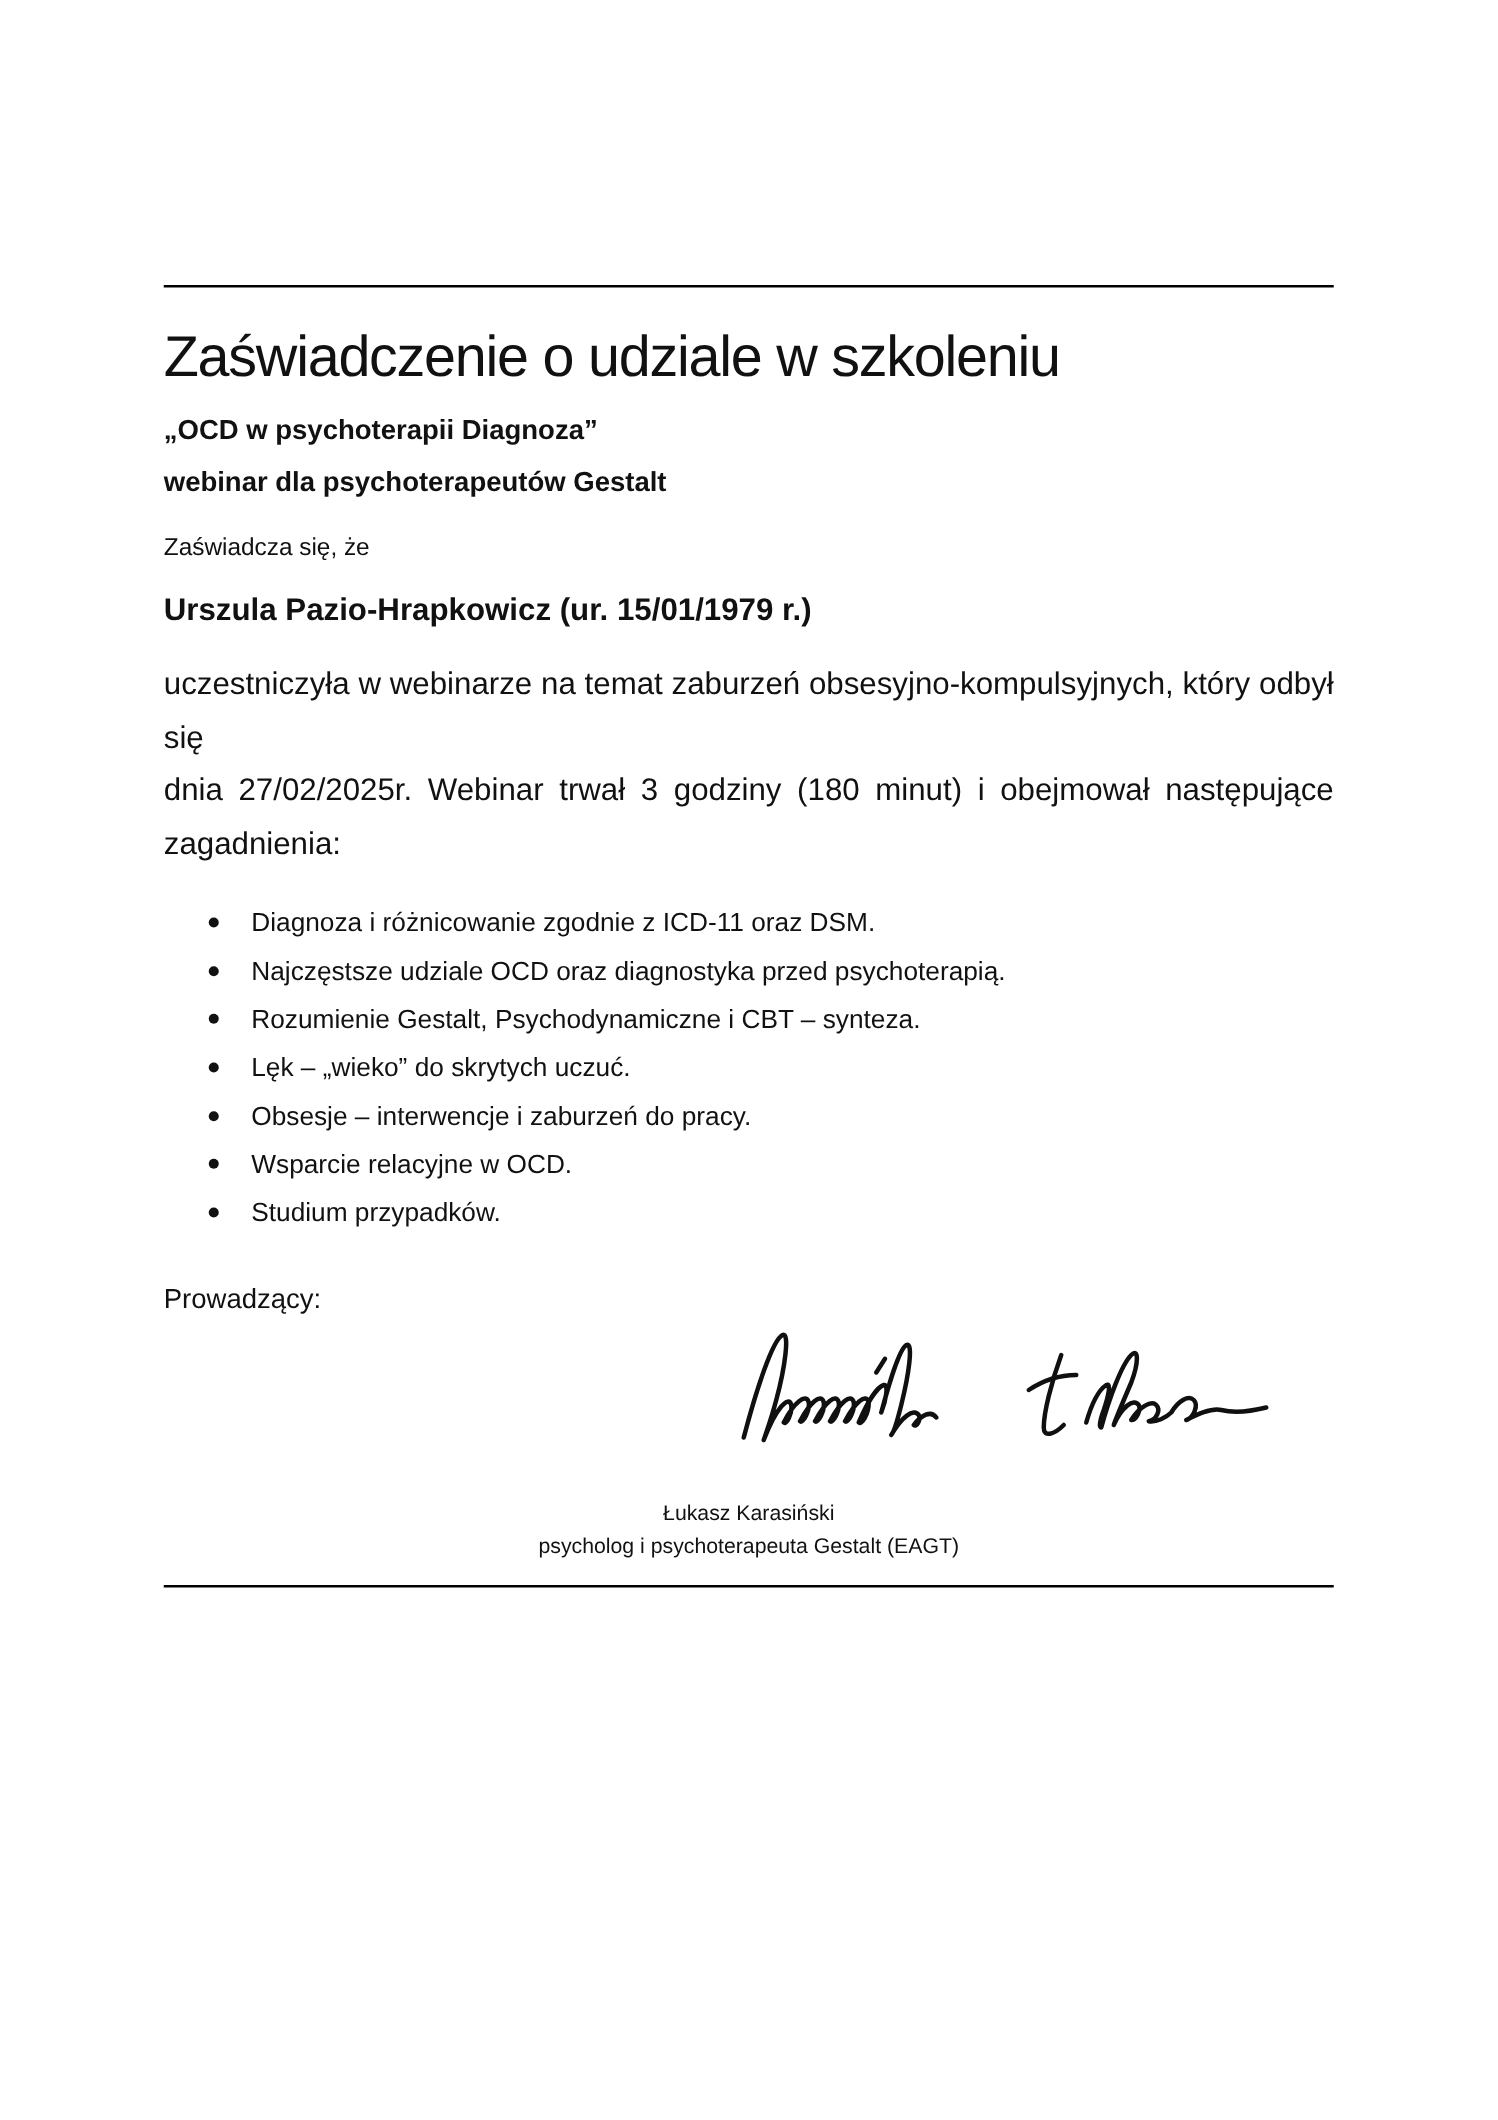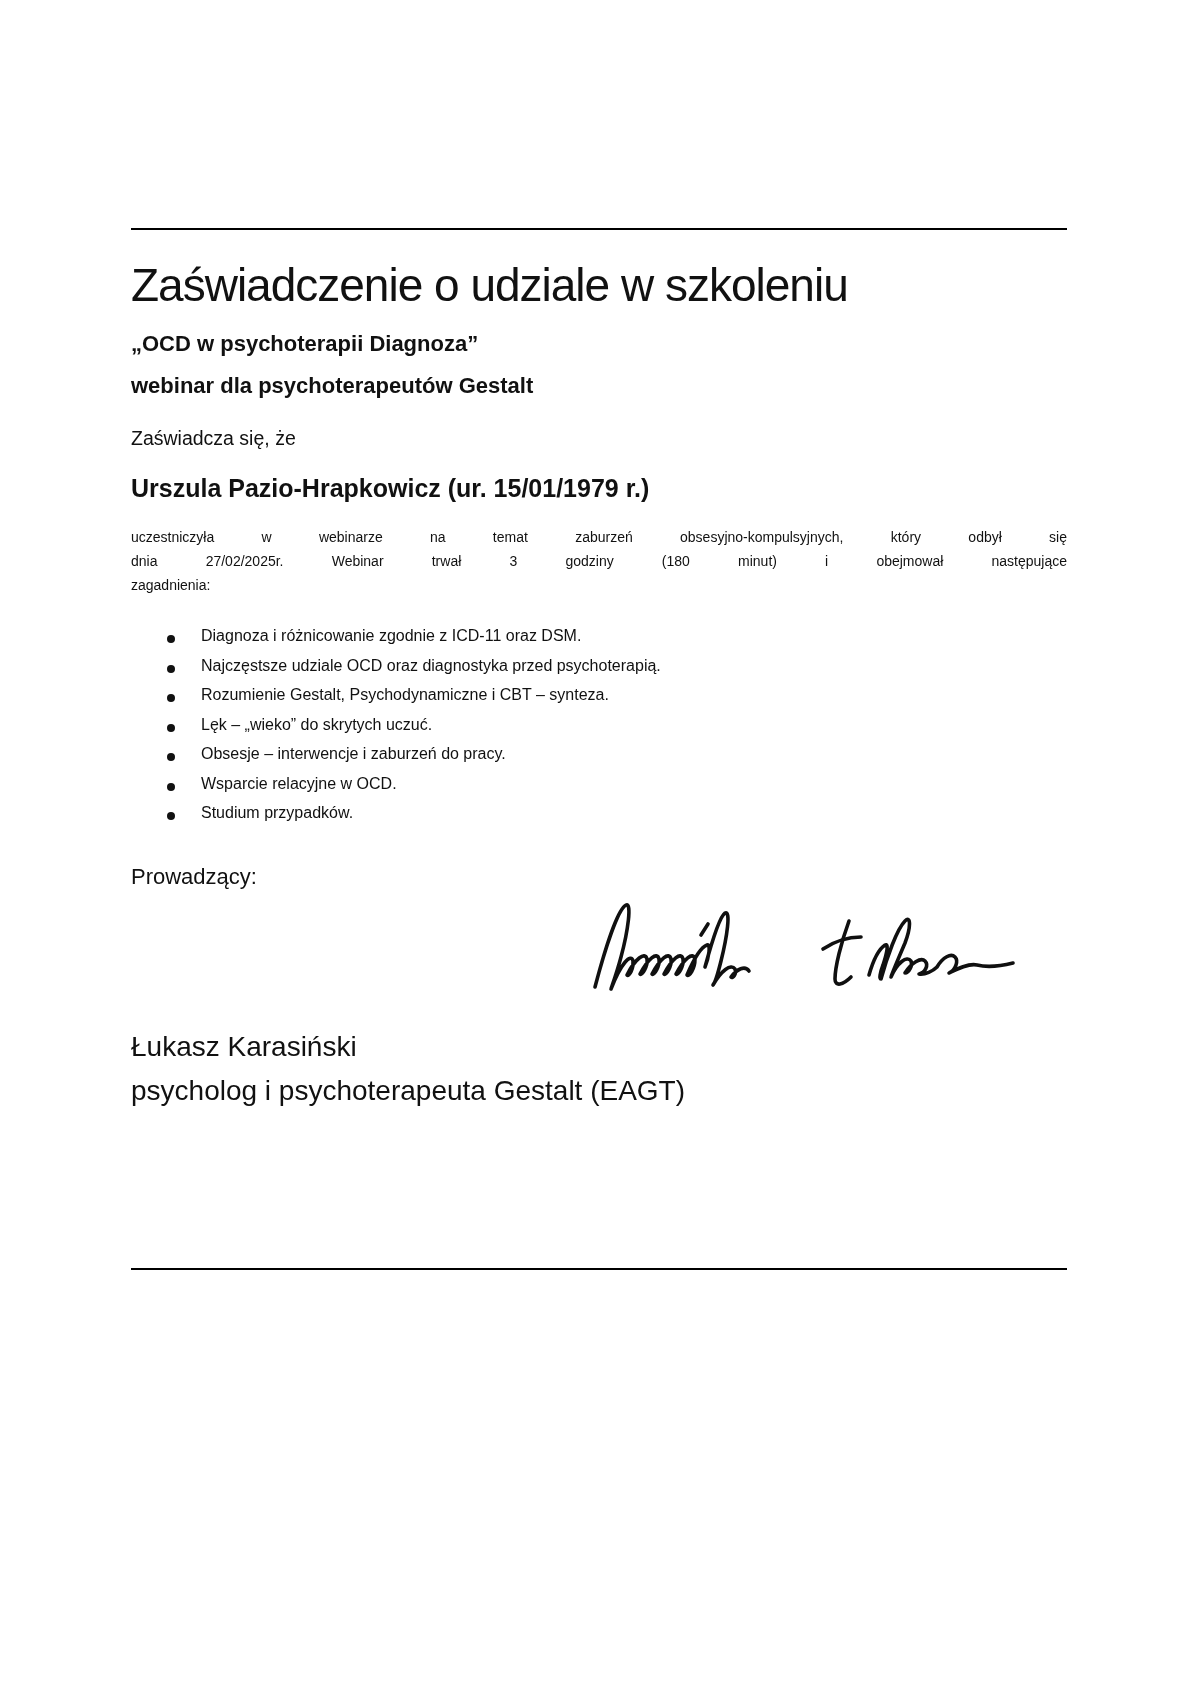--- a/index.html
+++ b/index.html
@@ -44,32 +44,32 @@
     line-height: 1.4;
   }
   .participant {
     margin-top: 16px;
     font-size: 25px;
     font-weight: 700;
     line-height: 1.35;
   }
   .para {
     margin-top: 20px;
-    font-size: 14px;
+    font-size: 25px;
     line-height: 1.7;
   }
   .para .just {
     text-align: justify;
     text-align-last: justify;
   }
   .topics {
     margin: 24px 0 0 0;
     padding: 0;
     list-style: none;
-    font-size: 16px;
+    font-size: 21px;
   }
   .topics li {
     position: relative;
     padding-left: 70px;
     line-height: 1.84;
   }
   .topics li::before {
     content: "";
     position: absolute;
     left: 36px;
@@ -93,23 +93,23 @@
   }
   .sig-wrap svg { display: block; }
   .sig-stroke {
     fill: none;
     stroke: var(--ink, #101010);
     stroke-width: 3.6;
     stroke-linecap: round;
     stroke-linejoin: round;
   }
   .signer-name {
-    margin-top: 26px;
-    font-size: 28px;
-    text-align: left;
+    margin-top: 36px;
+    font-size: 17px;
+    text-align: center;
     line-height: 1.55;
   }
 </style>
 </head>
 <body>
 
 <div class="page">
 
   <div class="rule top"></div>
 

